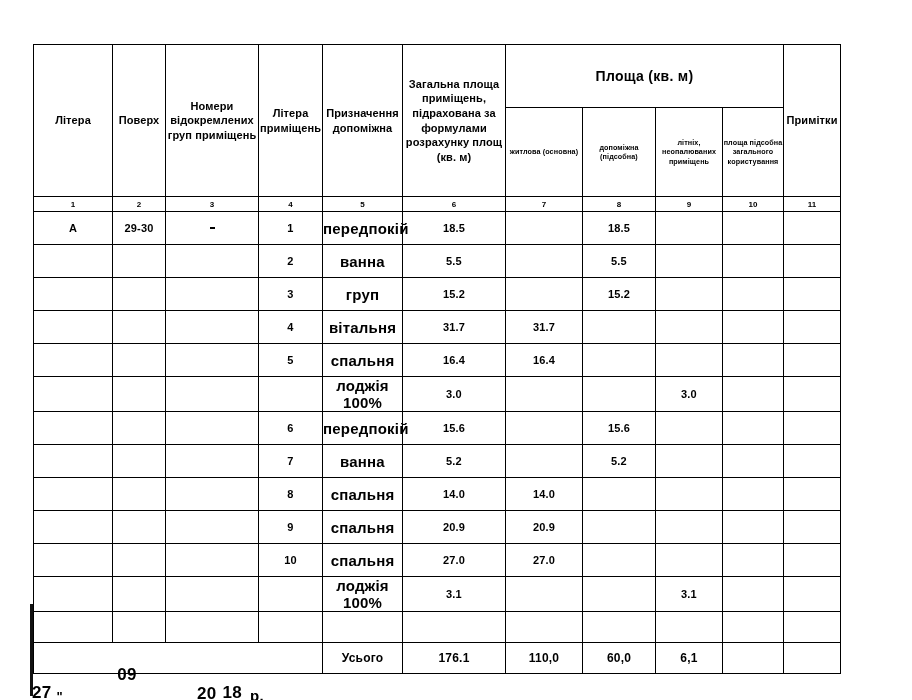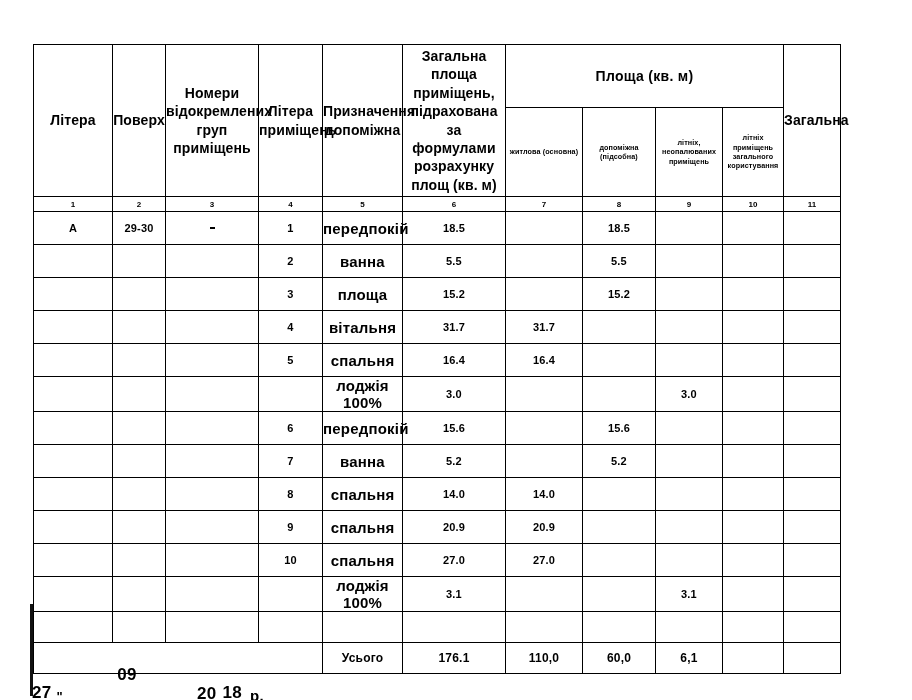--- a/index.html
+++ b/index.html
@@ -34,21 +34,21 @@
     border:1px solid #000;
     padding:0;
     text-align:center;
     vertical-align:middle;
     font-weight:bold;
     color:#000;
     background:#fff;
   }
   
   th.h-main{
-    font-size:14px;
+    font-size:11px;
     line-height:1.32;
     height:150px;
     letter-spacing:.1px;
   }
   th.h-group{
     font-size:14px;
     height:62px;
     letter-spacing:.3px;
   }
   th.h-sub{
@@ -137,27 +137,27 @@
       </colgroup>
       <thead>
         <tr>
           <th class="h-main" rowspan="2">Літера</th>
           <th class="h-main" rowspan="2">Поверх</th>
           <th class="h-main" rowspan="2">Номери відокремлених груп приміщень</th>
           <th class="h-main" rowspan="2">Літера приміщень</th>
           <th class="h-main" rowspan="2">Призначення допоміжна</th>
           <th class="h-main" rowspan="2">Загальна площа приміщень, підрахована за формулами розрахунку площ (кв. м)</th>
           <th class="h-group" colspan="4">Площа (кв. м)</th>
-          <th class="h-main" rowspan="2">Загальна</th>
+          <th class="h-main" rowspan="2">Примітки</th>
         </tr>
         <tr>
           <th class="h-sub">житлова (основна)</th>
           <th class="h-sub">допоміжна (підсобна)</th>
           <th class="h-sub">літніх, неопалюваних приміщень</th>
-          <th class="h-sub">літніх приміщень загального користування</th>
+          <th class="h-sub">площа підсобна загального користування</th>
         </tr>
       </thead>
       <tbody>
         <tr>
           <td class="numstrip">1</td>
           <td class="numstrip">2</td>
           <td class="numstrip">3</td>
           <td class="numstrip">4</td>
           <td class="numstrip">5</td>
           <td class="numstrip">6</td>
@@ -192,21 +192,21 @@
           <td class="cell">5.5</td>
           <td class="cell"></td>
           <td class="cell"></td>
           <td class="cell"></td>
         </tr>
         <tr>
           <td class="cell"></td>
           <td class="cell"></td>
           <td class="cell"></td>
           <td class="cell">3</td>
-          <td class="cell purpose">площа</td>
+          <td class="cell purpose">груп</td>
           <td class="cell">15.2</td>
           <td class="cell"></td>
           <td class="cell">15.2</td>
           <td class="cell"></td>
           <td class="cell"></td>
           <td class="cell"></td>
         </tr>
         <tr>
           <td class="cell"></td>
           <td class="cell"></td>

